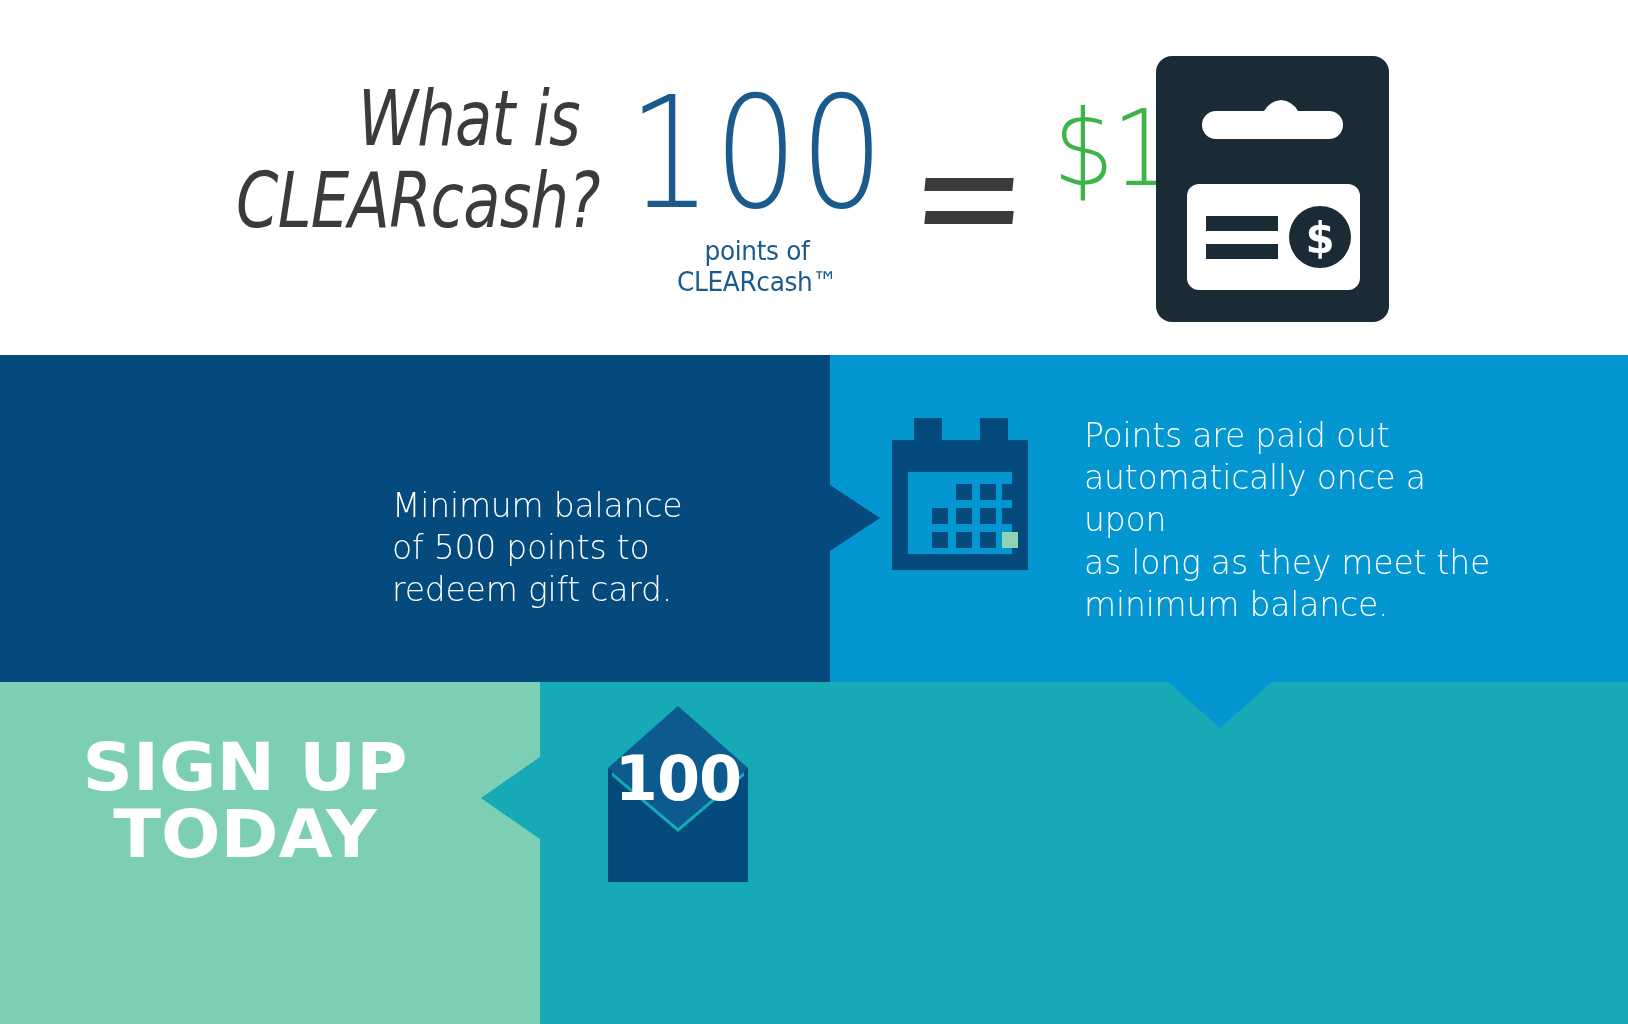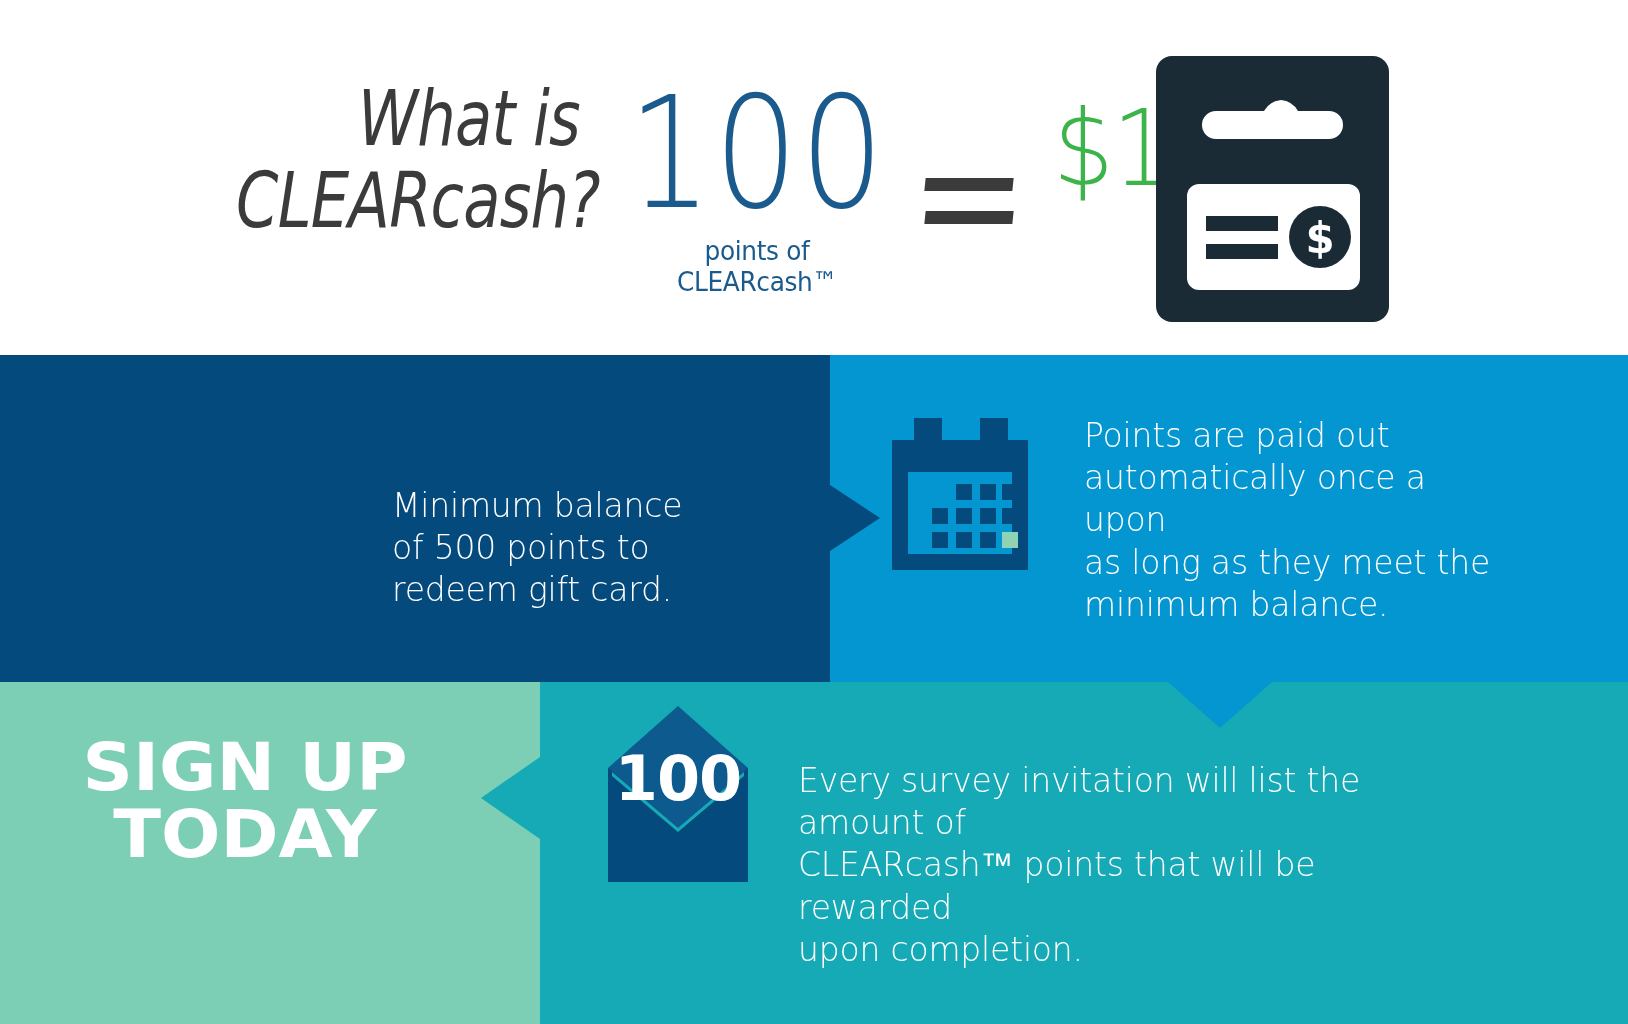--- a/index.html
+++ b/index.html
@@ -347,18 +347,15 @@
 
     <div id="envelope-icon">
       <svg width="140" height="176" viewBox="0 0 140 176" xmlns="http://www.w3.org/2000/svg">
         <rect x="0" y="62" width="140" height="114" fill="#044a7d"></rect>
         <polygon points="0,62 70,0 140,62 70,124" fill="#0d5a8f"></polygon>
         <polygon points="4,66 70,122 136,66 136,70 70,126 4,70" fill="#15aab5"></polygon>
       </svg>
     </div>
     <div id="envelope-number">100</div>
 
-    <div id="survey-text" class="body-copy">Every survey invitation will list the amount of
-CLEARcash™ points that will be rewarded
-upon completion.</div>
   </div>
 
 </div>
 
 </body></html>

